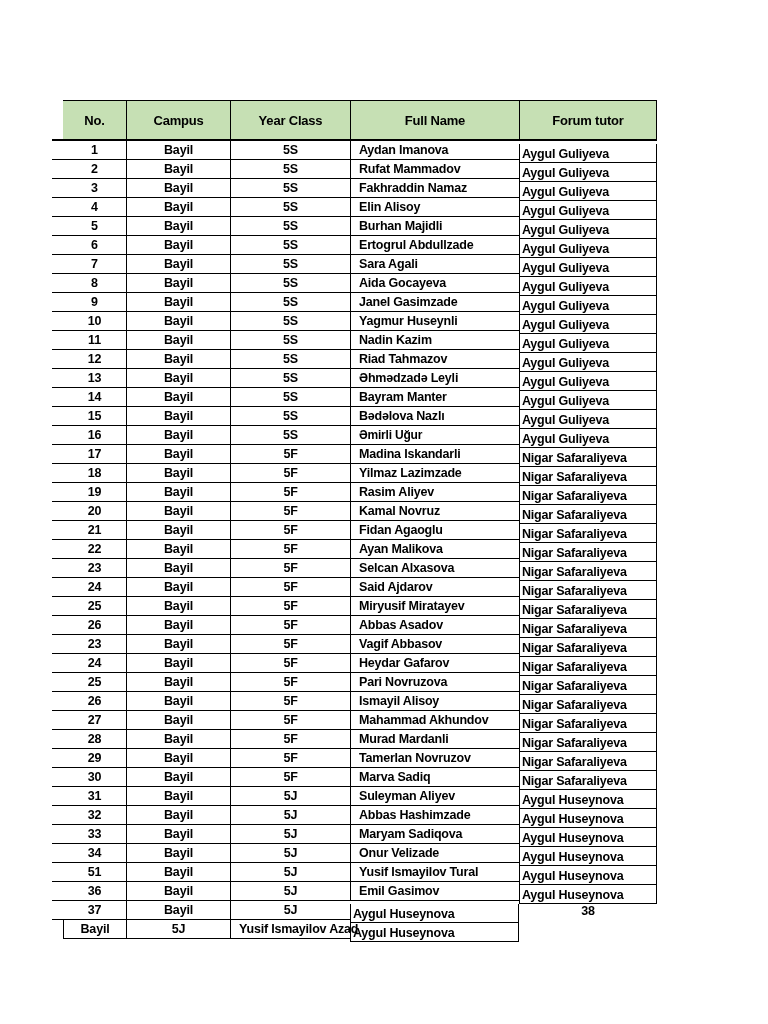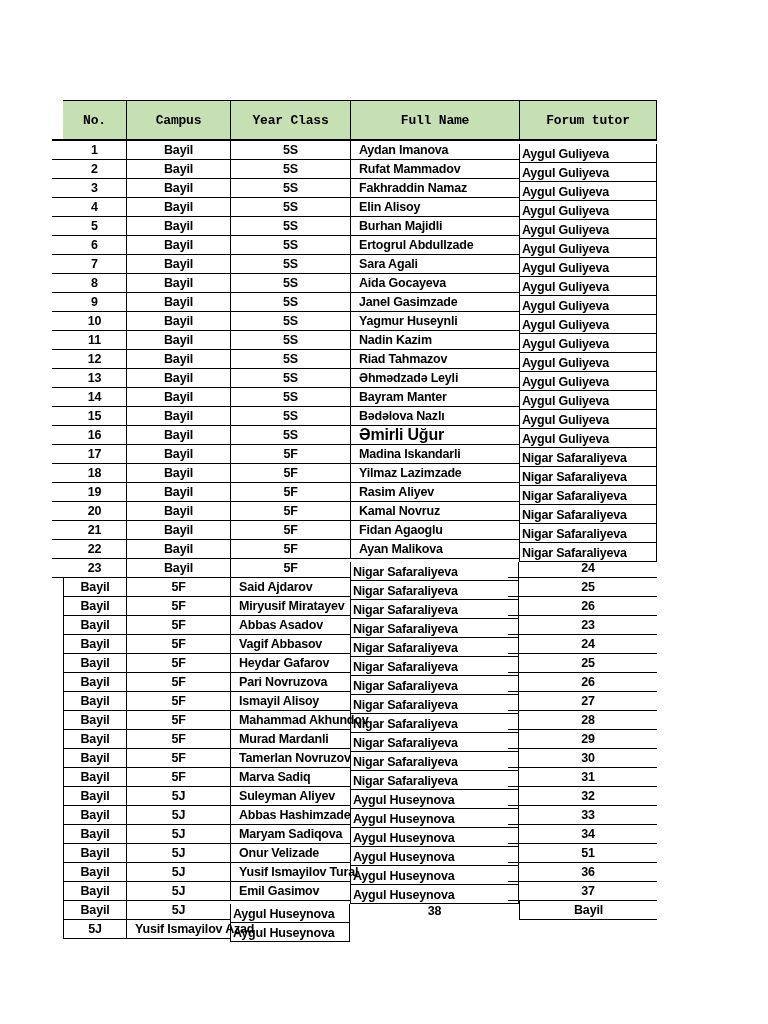--- a/index.html
+++ b/index.html
@@ -27,21 +27,20 @@
   .hcell {
     background:var(--header-bg);
     border-top:1px solid var(--line);
     border-bottom:2px solid var(--line);
     font-weight:700;
     font-size:13px;
     display:flex;
     align-items:center;
     justify-content:center;
     letter-spacing:-0.2px;
-    font-family:Liberation Mono, monospace;
   }
   .h-campus, .h-year, .h-name, .h-tutor { border-left:1px solid var(--line); }
   .h-tutor { border-right:1px solid var(--line); }
   .h-no { position:relative; }
   .h-no::after {
     content:"";
     position:absolute;
     left:-11px;
     bottom:-2px;
     width:11px;
@@ -70,21 +69,21 @@
     height:1px;
     background:var(--line);
   }
   .c-no.last { border-bottom:none; }
   .c-no.last::after { display:none; }
   .c-campus, .c-year, .c-name { border-left:1px solid var(--line); }
   .c-name {
     justify-content:flex-start;
     padding-left:8px;
   }
-  .c-name.small { font-size:16px; }
+  .c-name.small { font-size:12px; }
   
   .c-tutor {
     position:relative;
     top:3px;
     border-left:1px solid var(--line);
     border-right:1px solid var(--line);
     justify-content:flex-start;
     align-items:flex-end;
     padding:0 0 1px 2px;
     line-height:1.05;
@@ -206,20 +205,21 @@
     <div class="cell c-name">Fidan Agaoglu</div>
     <div class="cell c-tutor">Nigar Safaraliyeva</div>
     <div class="cell c-no">22</div>
     <div class="cell c-campus">Bayil</div>
     <div class="cell c-year">5F</div>
     <div class="cell c-name">Ayan Malikova</div>
     <div class="cell c-tutor">Nigar Safaraliyeva</div>
     <div class="cell c-no">23</div>
     <div class="cell c-campus">Bayil</div>
     <div class="cell c-year">5F</div>
+    <div class="cell c-name">Selcan Alxasova</div>
     <div class="cell c-tutor">Nigar Safaraliyeva</div>
     <div class="cell c-no">24</div>
     <div class="cell c-campus">Bayil</div>
     <div class="cell c-year">5F</div>
     <div class="cell c-name">Said Ajdarov</div>
     <div class="cell c-tutor">Nigar Safaraliyeva</div>
     <div class="cell c-no">25</div>
     <div class="cell c-campus">Bayil</div>
     <div class="cell c-year">5F</div>
     <div class="cell c-name">Miryusif Miratayev</div>

